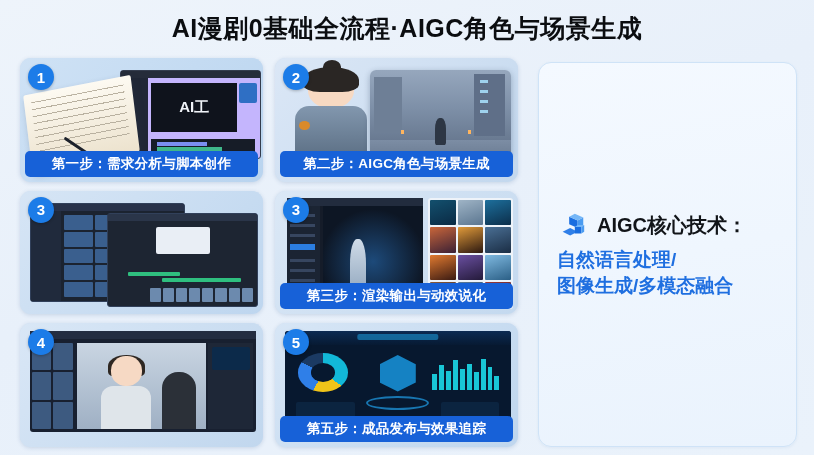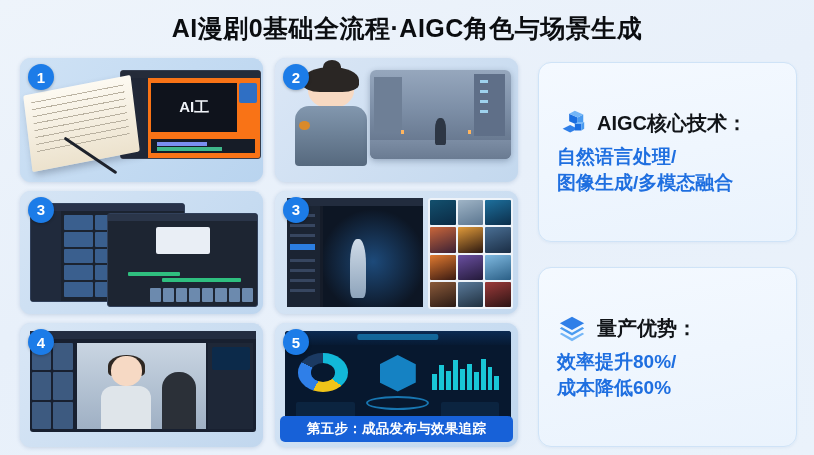--- a/index.html
+++ b/index.html
@@ -68,21 +68,21 @@
     display: flex; align-items: center; justify-content: center;
     letter-spacing: 0.3px;
     z-index: 6;
     white-space: nowrap;
   }
 
   
   .c1-bg { position:absolute; inset:0; background:linear-gradient(135deg,#cfe2f5,#b9d4ef); }
   .c1-editor {
     position:absolute; left:41%; top:10%; width:58%; height:72%;
-    background:#f97316; border-radius:3px;
+    background:#c4b5fd; border-radius:3px;
     border:1px solid #343d4e;
   }
   .c1-editor .bar { height:7px; background:#252c3a; }
   .c1-editor .side { position:absolute; left:0; top:7px; width:20%; bottom:0; background:#20out; background:#202736; }
   .c1-editor .canvas {
     position:absolute; left:22%; top:12px; right:16%; height:56%;
     background:#0f131c; display:flex; align-items:center; justify-content:center;
     color:#f0f3f8; font-size:15px; font-weight:800;
   }
   .c1-editor .tl { position:absolute; left:22%; right:3%; bottom:5px; height:14px; background:#161c27; }
@@ -247,20 +247,21 @@
             <div class="av"></div>
             <div class="tl">
                 <i></i>
                 <i></i>
               </div>
           </div>
           <div class="c1-book"></div>
           <div class="c1-pen"></div>
         </div>
         <div class="badge">1</div>
+        <div class="card-label">第一步：需求分析与脚本创作</div>
       </div>
 
       <div class="step-card">
         <div class="card-visual">
           <div class="c2-bg"></div>
           <div class="c2-char">
             <div class="bun"></div>
               <div class="head"></div>
               <div class="hair"></div>
             <div class="body"></div>
@@ -274,20 +275,21 @@
                 <i style="top:42%"></i>
                 <i style="top:58%"></i>
               </div>
             <div class="gnd"></div>
             <div class="fig"></div>
             <span class="lt" style="left:22%"></span>
             <span class="lt" style="left:70%"></span>
           </div>
         </div>
         <div class="badge">2</div>
+        <div class="card-label">第二步：AIGC角色与场景生成</div>
       </div>
     </div>
 
     <div class="card-row">
 
       <div class="step-card">
         <div class="card-visual">
           <div class="c3a-bg"></div>
           <div class="win-dark c3a-w1">
             <div class="bar"></div>
@@ -359,20 +361,21 @@
             <b style="background:linear-gradient(160deg,#4a6f94,#1a2d44)"></b>
             <b style="background:linear-gradient(160deg,#e07a30,#3a1a12)"></b>
             <b style="background:linear-gradient(160deg,#6a4fa0,#241a3a)"></b>
             <b style="background:linear-gradient(160deg,#7fb9e0,#2b5f86)"></b>
             <b style="background:linear-gradient(160deg,#8a5a3a,#2a1a14)"></b>
             <b style="background:linear-gradient(160deg,#5a7a9a,#20303f)"></b>
             <b style="background:linear-gradient(160deg,#9c3a3a,#2c1414)"></b>
           </div>
         </div>
         <div class="badge">3</div>
+        <div class="card-label">第三步：渲染输出与动效说化</div>
       </div>
     </div>
 
     <div class="card-row">
 
       <div class="step-card">
         <div class="card-visual">
           <div class="c4-bg"></div>
           <div class="c4-app">
             <div class="bar"></div>
@@ -446,29 +449,14 @@
             <path d="M19 17 L22 15 L29 15 L26 17 Z" fill="#74b6f7"></path>
             <path d="M26 17 L29 15 L29 22 L26 24 Z" fill="#4a9bf0"></path>
           </svg>
         </span>
         <span class="info-title">AIGC核心技术：</span>
       </div>
       <div class="info-line">自然语言处理/</div>
       <div class="info-line">图像生成/多模态融合</div>
     </div>
 
-    <div class="info-panel">
-      <div class="info-head">
-        <span class="info-icon">
-          <svg viewBox="0 0 32 32" width="30" height="30">
-            <path d="M16 4 L29 11 L16 18 L3 11 Z" fill="#2f7fe8"></path>
-            <path d="M5 15 L16 21 L27 15 L29 16.5 L16 24 L3 16.5 Z" fill="#4a9bf0"></path>
-            <path d="M5 21 L16 27 L27 21 L29 22.5 L16 30 L3 22.5 Z" fill="#74b6f7"></path>
-          </svg>
-        </span>
-        <span class="info-title">量产优势：</span>
-      </div>
-      <div class="info-line">效率提升80%/</div>
-      <div class="info-line">成本降低60%</div>
-      <div class="watermark"></div>
-    </div>
   </div>
 </div>
 
 </body></html>

